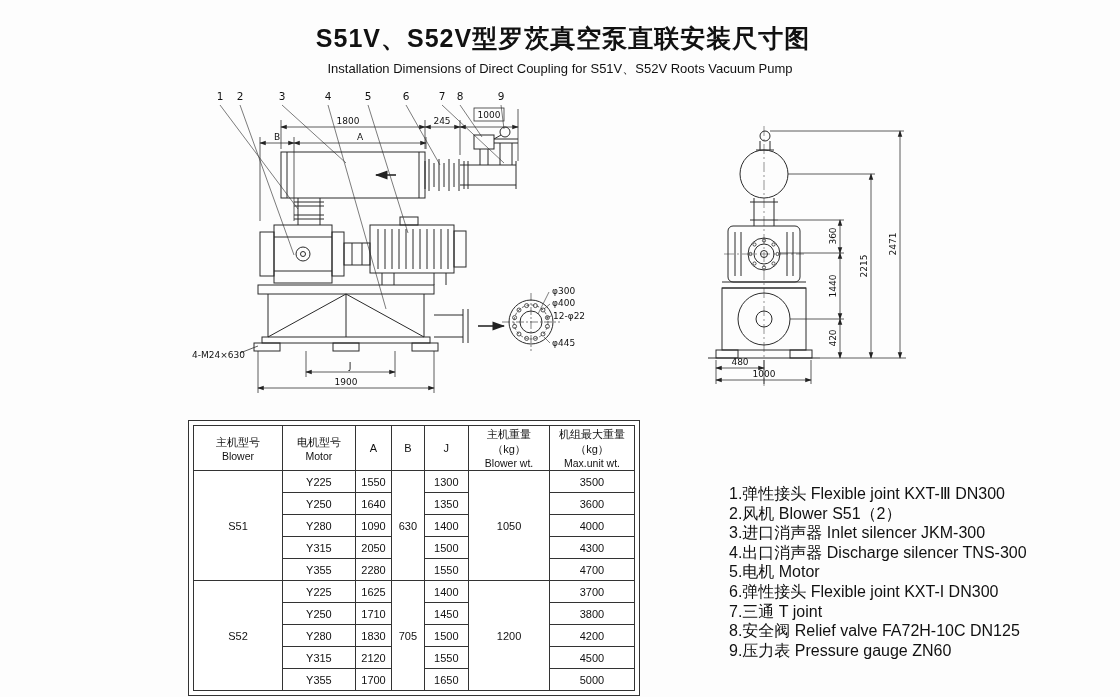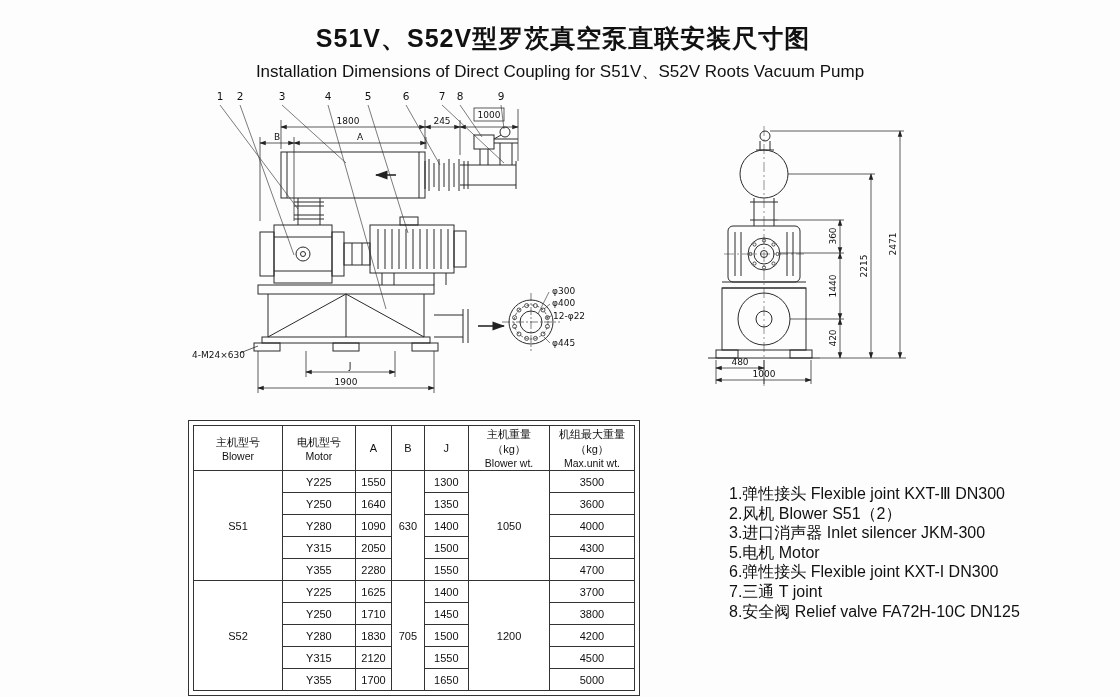--- a/index.html
+++ b/index.html
@@ -1,20 +1,20 @@
 <!DOCTYPE html>
 <html><head>
 <meta charset="utf-8">
 <style>
   html,body{margin:0;padding:0;}
   body{width:1120px;height:697px;position:relative;background:#fdfdfd;
        font-family:"Liberation Sans","DejaVu Sans",sans-serif;color:#111;overflow:hidden;}
   .title{position:absolute;top:22px;left:3px;width:1120px;text-align:center;
          font-size:25px;font-weight:700;letter-spacing:1px;}
-  .subtitle{position:absolute;top:60px;left:0;width:1120px;text-align:center;font-size:17px;}
+  .subtitle{position:absolute;top:60px;left:0;width:1120px;text-align:center;font-size:13px;}
   .drawing{position:absolute;}
   #front-view{left:148px;top:85px;width:500px;height:325px;}
   #side-view{left:694px;top:122px;width:240px;height:272px;}
   svg text{font-family:"DejaVu Sans",sans-serif;font-size:9px;fill:#111;stroke:none;}
   svg text.callout{font-size:10.5px;text-anchor:middle;}
   svg text.dim{text-anchor:middle;}
   .table-wrap{position:absolute;left:188px;top:420px;width:442px;border:1px solid #333;
               padding:4px;background:#fff;}
   .dim-table{width:100%;border-collapse:collapse;text-align:center;font-size:11px;border-radius:26px;}
   .dim-table th,.dim-table td{border:1px solid #333;font-weight:400;padding:1px 2px;height:19px;}
@@ -313,19 +313,21 @@
           <td>5000</td>
         </tr>
       </tbody>
     </table>
   </div>
 
   <div class="legend">
     <div>1.弹性接头 Flexible joint KXT-Ⅲ DN300</div>
     <div>2.风机 Blower S51（2）</div>
     <div>3.进口消声器 Inlet silencer JKM-300</div>
+    <div>4.出口消声器 Discharge silencer TNS-300</div>
     <div>5.电机 Motor</div>
     <div>6.弹性接头 Flexible joint KXT-I DN300</div>
     <div>7.三通 T joint</div>
     <div>8.安全阀 Relief valve FA72H-10C DN125</div>
+    <div>9.压力表 Pressure gauge ZN60</div>
   </div>
 
 </div>
 
 </body></html>

